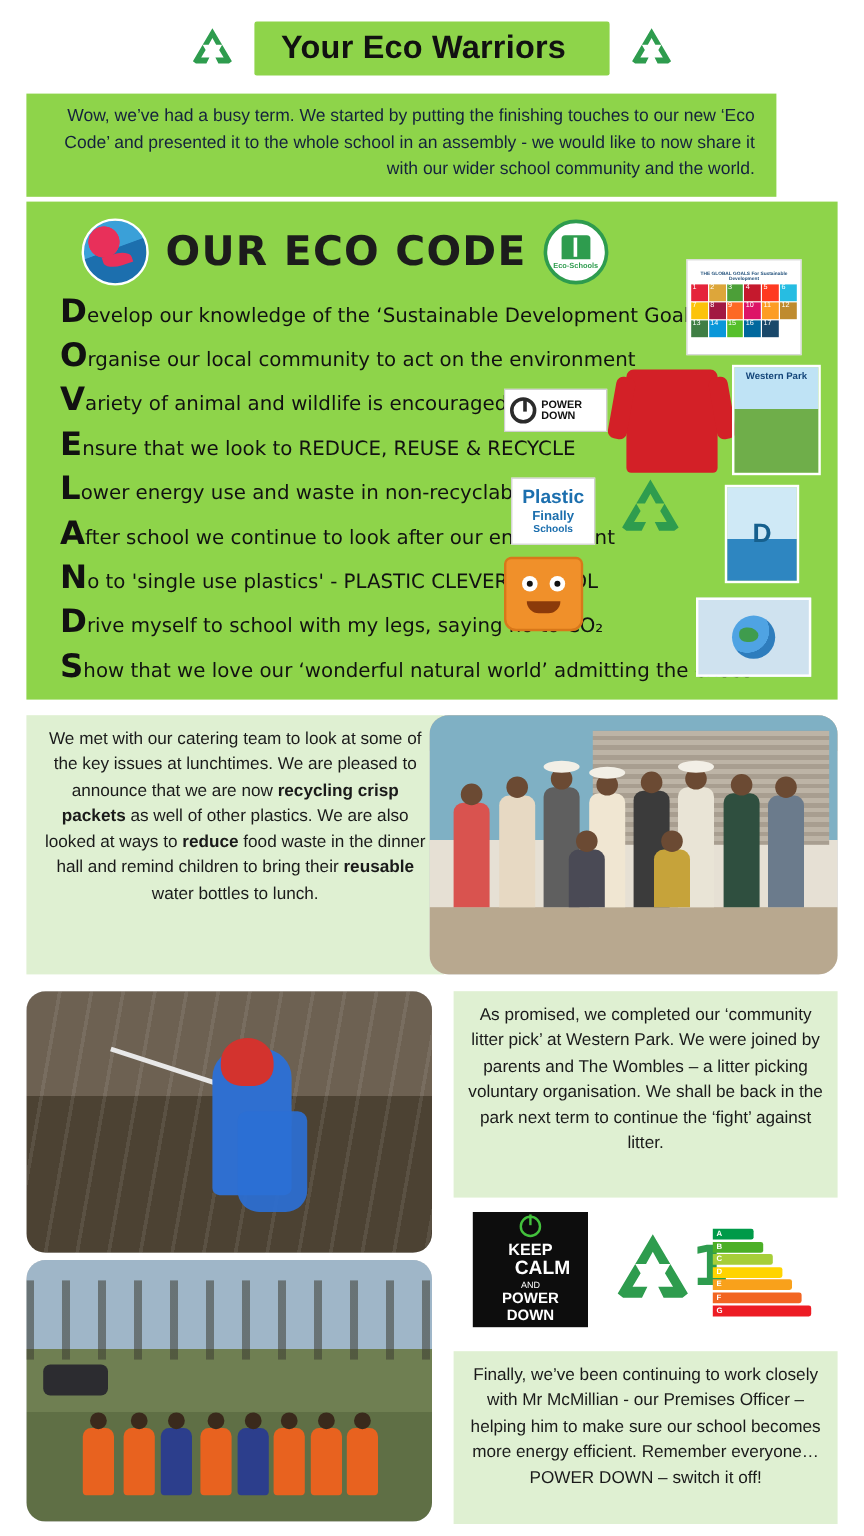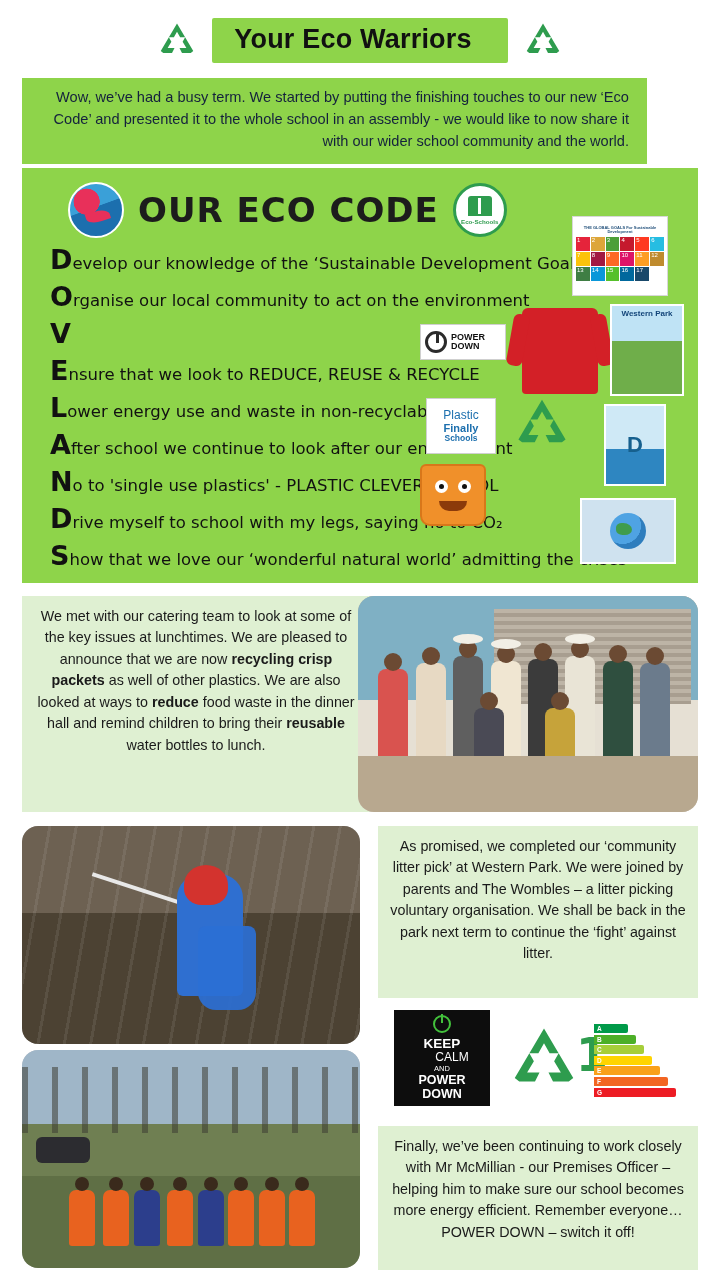--- a/index.html
+++ b/index.html
@@ -217,21 +217,21 @@
     font-weight: bold; line-height: 1.1;
   }
 
   .pcs-badge {
     position: absolute; left: 404px; top: 230px;
     width: 70px; height: 56px;
     background: #fff; border: 1px solid #d0d0d0;
     display: flex; flex-direction: column; align-items: center; justify-content: center;
     line-height: 1.1;
   }
-  .pcs-badge .l1 { font-size: 12px; font-weight: normal; color: #1c6fae; }
+  .pcs-badge .l1 { font-size: 16px; font-weight: bold; color: #1c6fae; }
   .pcs-badge .l2 { font-size: 11px; font-weight: bold; color: #1c6fae; }
   .pcs-badge .l3 { font-size: 8.5px; font-weight: bold; color: #1c6fae; }
 
   .recycle-big { position: absolute; left: 490px; top: 228px; }
 
   .dove-tile {
     position: absolute; right: 32px; top: 236px;
     width: 62px; height: 82px;
     background: linear-gradient(#cfe9f6 0 55%, #2e86c1 55% 100%);
     border: 2px solid #fff;
@@ -332,21 +332,21 @@
     align-items: center; justify-content: center; line-height: 1.12;
   }
   .keepcalm .pwr {
     width: 18px; height: 18px; border-radius: 50%;
     border: 2.4px solid #43c13c; position: relative; margin-bottom: 3px;
   }
   .keepcalm .pwr:after {
     content: ""; position: absolute; left: 6px; top: -3px; width: 2.4px; height: 9px; background: #43c13c;
   }
   .keepcalm .kc1 { font-size: 13.5px; font-weight: bold; }
-  .keepcalm .kc2 { font-size: 12px; font-weight: normal; margin-left: 20px; }
+  .keepcalm .kc2 { font-size: 16px; font-weight: bold; margin-left: 20px; }
   .keepcalm .kc3 { font-size: 7.5px; }
   .keepcalm .kc4 { font-size: 12.5px; font-weight: bold; }
   .keepcalm .kc5 { font-size: 12.5px; font-weight: bold; }
 
   .recycle-strip { position: absolute; left: 128px; top: 14px; }
 
   .epc { position: absolute; left: 216px; top: 14px; width: 100px; height: 74px; }
   .epc .bar {
     position: relative; height: 9px; margin-bottom: 1.6px; color: #fff;
     font-size: 6.5px; font-weight: bold; line-height: 9px; padding-left: 3px;
@@ -403,20 +403,21 @@
         <div class="ec-line">
           <span class="ec-cap">D</span>
           <span class="ec-rest">evelop our knowledge of the ‘Sustainable Development Goals’</span>
         </div>
         <div class="ec-line">
           <span class="ec-cap">O</span>
           <span class="ec-rest">rganise our local community to act on the environment</span>
         </div>
         <div class="ec-line">
           <span class="ec-cap">V</span>
+          <span class="ec-rest">ariety of animal and wildlife is encouraged</span>
         </div>
         <div class="ec-line">
           <span class="ec-cap">E</span>
           <span class="ec-rest">nsure that we look to REDUCE, REUSE &amp; RECYCLE</span>
         </div>
         <div class="ec-line">
           <span class="ec-cap">L</span>
           <span class="ec-rest">ower energy use and waste in non-recyclable bins</span>
         </div>
         <div class="ec-line">

